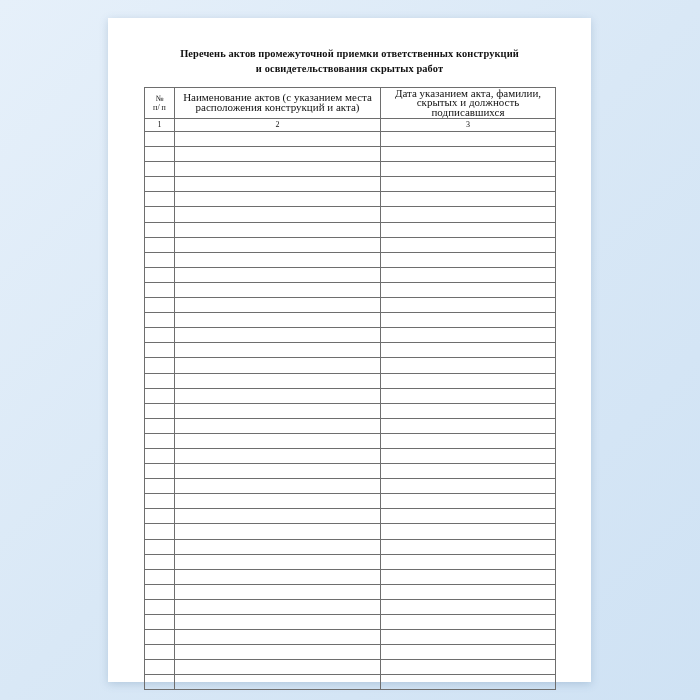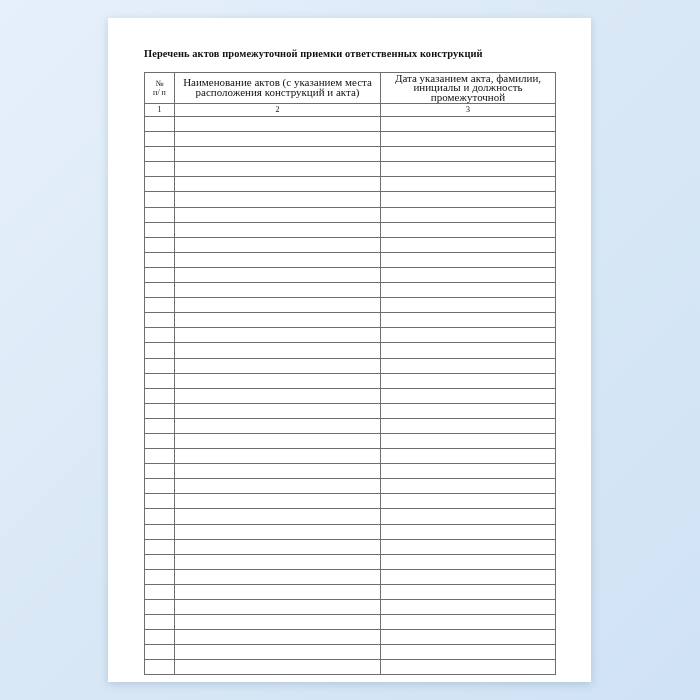--- a/index.html
+++ b/index.html
@@ -28,20 +28,21 @@
     background: #ffffff;
     box-shadow: 0 2px 8px rgba(70,110,150,0.25);
   }
   #page-inner {
     position: absolute;
     left: 36px;
     top: 28px;
     width: 411px;
   }
   .doc-title {
+    text-align: center;
     font-weight: bold;
     font-size: 10.4px;
     line-height: 15px;
     color: #111;
     letter-spacing: 0.1px;
   }
   .doc-title .line2 {
     display: block;
   }
   table.acts {
@@ -86,41 +87,42 @@
 </style>
 </head>
 <body>
 
 <div id="scene">
   <div id="page">
     <div id="page-inner">
 
       <div class="doc-title">
         <span>Перечень актов промежуточной приемки ответственных конструкций</span>
+        <span class="line2">и освидетельствования скрытых работ</span>
       </div>
 
       <table class="acts">
         <colgroup>
           <col class="col-num">
           <col class="col-name">
           <col class="col-date">
         </colgroup>
         <thead>
           <tr>
             <th class="num-head">
               <span>№</span><br>
               <span>п/ п</span>
             </th>
             <th>
               <span>Наименование актов (с указанием места</span><br>
               <span>расположения конструкций и акта)</span>
             </th>
             <th>
               <span>Дата указанием акта, фамилии,</span><br>
-              <span>инициалы и должность промежуточной</span>
+              <span>скрытых и должность подписавшихся</span>
             </th>
           </tr>
           <tr class="numrow">
             <td>1</td>
             <td>2</td>
             <td>3</td>
           </tr>
         </thead>
         <tbody id="table-body">
             <tr class="blank">

